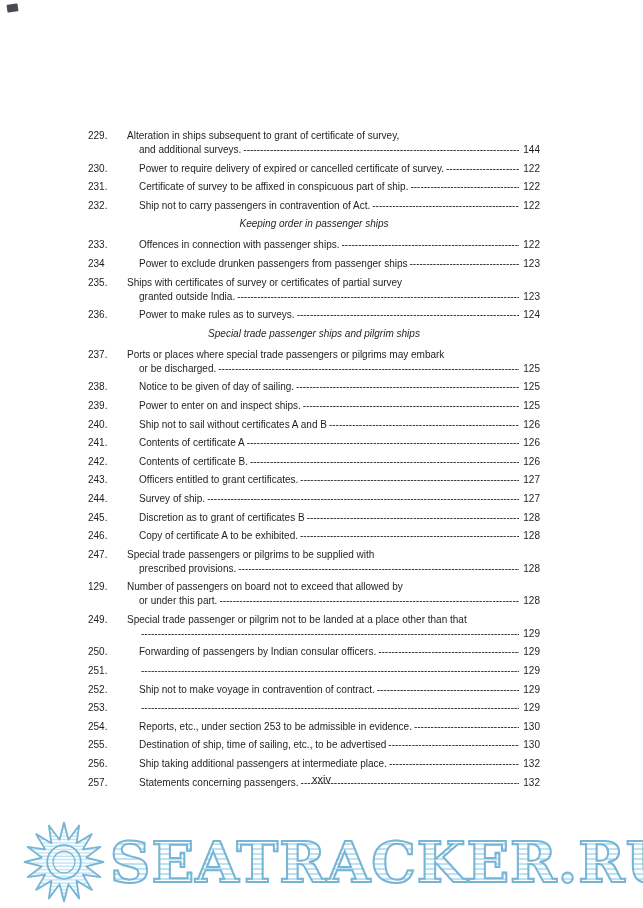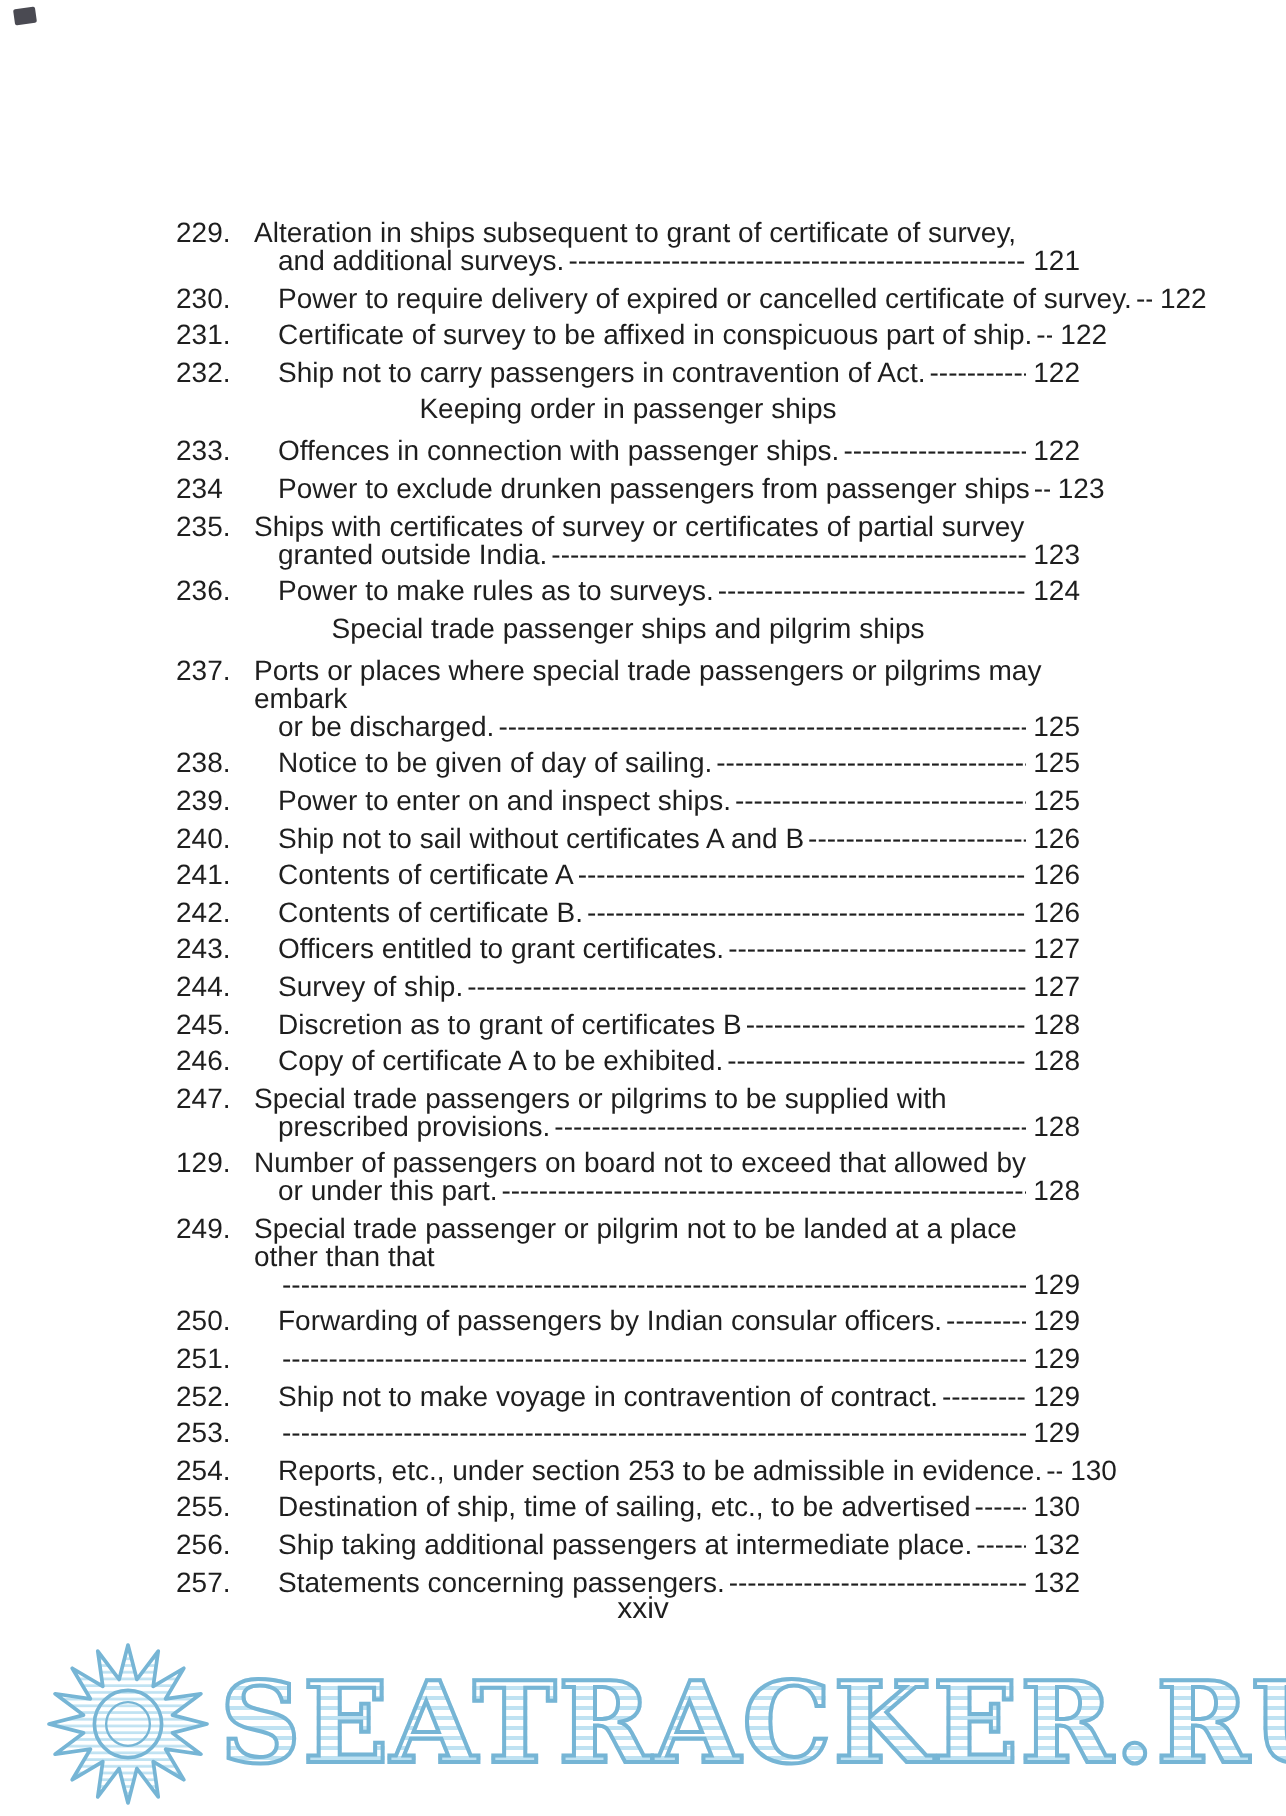--- a/index.html
+++ b/index.html
@@ -4,32 +4,32 @@
 <style>
   html,body{margin:0;padding:0;}
   body{
     width:643px;height:908px;background:#ffffff;position:relative;overflow:hidden;
     font-family:"Liberation Sans",sans-serif;color:#1e1e1e;
   }
   .scan-artifact{
     position:absolute;left:7px;top:4px;width:11px;height:8px;
     background:#4a4a52;transform:rotate(-8deg);border-radius:1px;
   }
-  .content{position:absolute;left:88px;top:109px;width:452px;font-size:14px;line-height:14px;}
+  .content{position:absolute;left:88px;top:129px;width:452px;font-size:10px;line-height:14px;}
   .e{display:flex;margin-bottom:4.6px;}
   .n{width:39px;flex:none;}
   .b{flex:1;min-width:0;display:flex;flex-direction:column;}
   .t2{display:block;}
   .l{display:flex;align-items:baseline;margin-left:12px;}
   .t{flex:none;white-space:nowrap;}
   .ld{flex:1 1 auto;overflow:hidden;white-space:nowrap;min-width:8px;margin:0 2px;}
   .ld::after{content:"--------------------------------------------------------------------------------------------------------------------------------------------------------------------------------";}
   .p{flex:none;margin-left:2px;}
-  .h{text-align:center;margin:3px 0 7px;}
-  .page-num{position:absolute;top:796px;left:0;right:0;text-align:center;font-size:15px;color:#1e1e1e;}
+  .h{text-align:center;font-style:italic;margin:3px 0 7px;}
+  .page-num{position:absolute;top:773px;left:0;right:0;text-align:center;font-size:11px;color:#1e1e1e;}
   .watermark{position:absolute;left:0;right:0;bottom:2px;height:88px;display:flex;align-items:center;}
   .wm-icon{flex:none;margin-left:22px;margin-right:4px;}
   .wm-text{
     flex:1;min-width:0;overflow:hidden;white-space:nowrap;
     font-family:"DejaVu Serif",serif;font-weight:bold;font-size:56px;line-height:84px;
     letter-spacing:1px;
     -webkit-text-stroke:2px #76b5d5;
     background:repeating-linear-gradient(to bottom,#ffffff 0px,#ffffff 3px,#bfe2f2 3px,#bfe2f2 5px);
     -webkit-background-clip:text;background-clip:text;color:transparent;
   }
@@ -41,21 +41,21 @@
 
 <div class="content">
 
   <div class="e">
     <span class="n">229.</span>
     <span class="b">
       <span class="t2">Alteration in ships subsequent to grant of certificate of survey,</span>
       <span class="l">
         <span class="t">and additional surveys.</span>
         <span class="ld"></span>
-        <span class="p">121</span>
+        <span class="p">144</span>
       </span>
     </span>
   </div>
 
   <div class="e">
     <span class="n">230.</span>
     <span class="b">
         <span class="l">
       <span class="t">Power to require delivery of expired or cancelled certificate of survey.</span>
       <span class="ld"></span>

